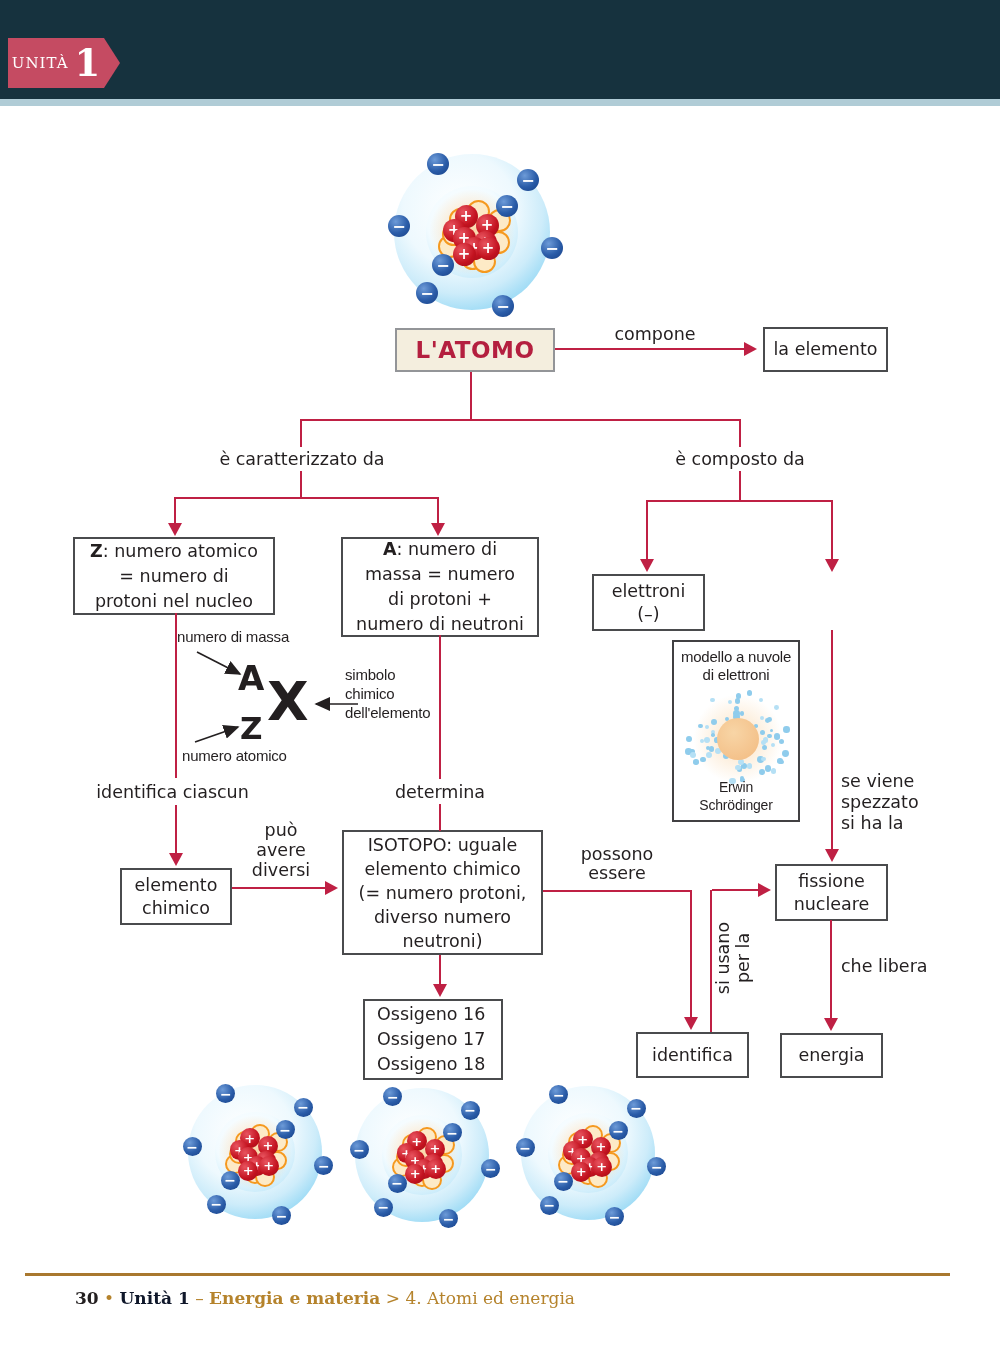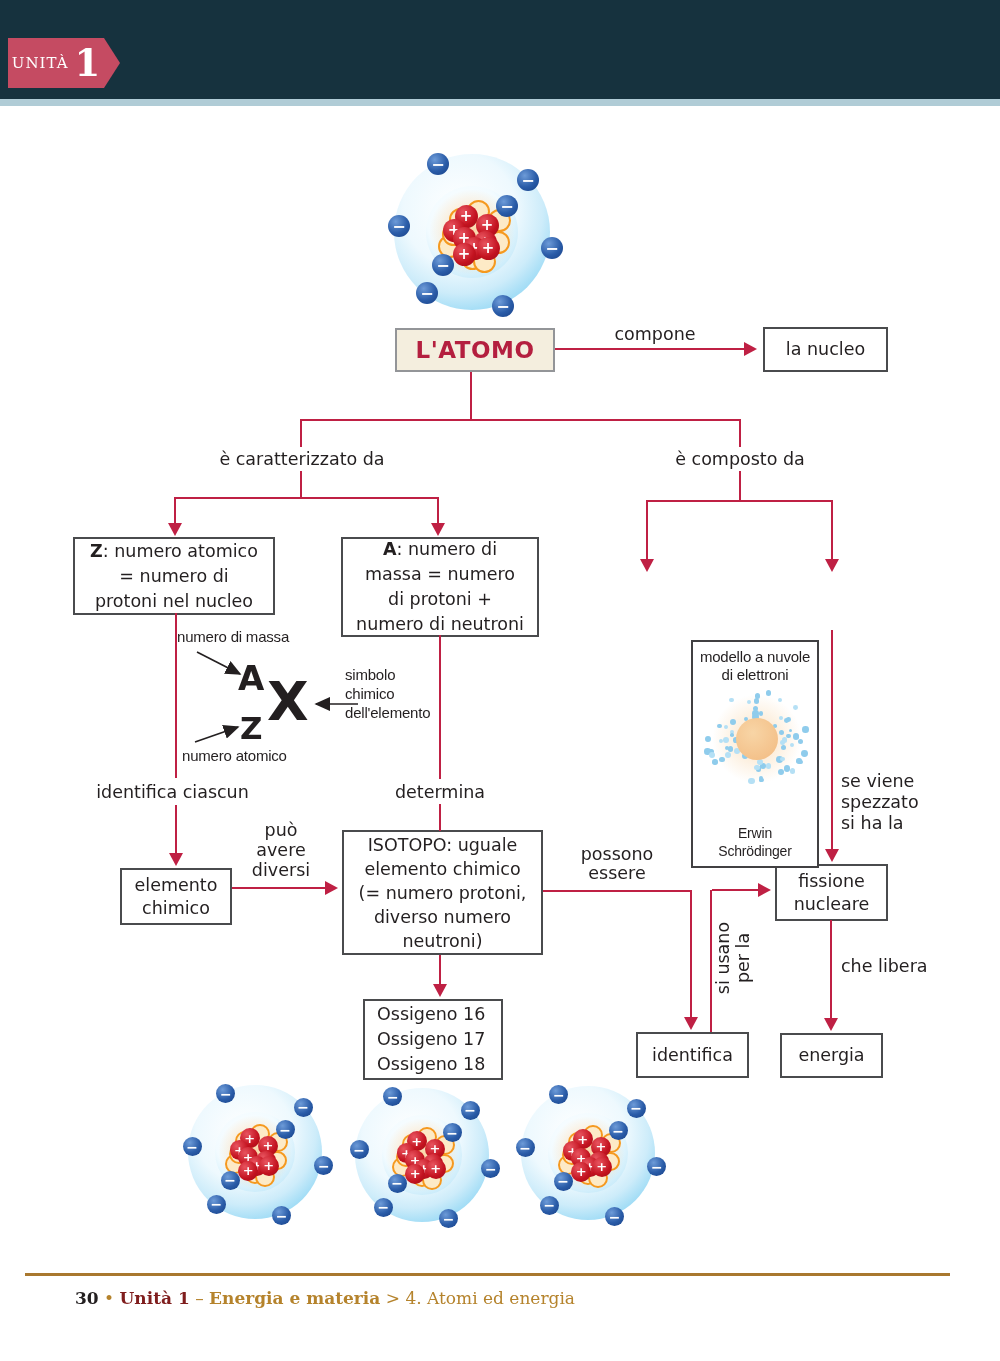--- a/index.html
+++ b/index.html
@@ -48,51 +48,55 @@
   .cloud-dots{position:absolute;left:0;top:0;width:100%;height:100%;overflow:hidden;}
   .cloud-dot{position:absolute;border-radius:50%;}
   .cloud-halo{position:absolute;border-radius:50%;background:radial-gradient(circle, rgba(247,200,140,0.55) 0%, rgba(247,200,140,0) 70%);}
   .cloud-core{position:absolute;border-radius:50%;background:radial-gradient(circle at 40% 35%, #f8d5a6 0%, #f2ba80 100%);}
   
   .footer-rule{position:absolute;left:25px;top:1273px;width:925px;height:3px;background:#a9782e;}
   .footer-text{position:absolute;left:75px;top:1288px;font-family:"DejaVu Serif",serif;font-size:17px;}
   .f-black{color:#231f20;font-weight:bold;}
   .f-gold{color:#b5832c;}
   .f-goldb{color:#b5832c;font-weight:bold;}
-  .f-red{color:#7f1d1d;font-weight:bold;}
+  .f-red{color:#0f172a;font-weight:bold;}
 </style>
 </head>
 <body>
 
 <div class="page">
 
   <div class="header-band"></div>
   <div class="header-strip"></div>
   <div class="ribbon">
     <span class="u">UNITÀ</span>
     <span class="n">1</span>
   </div>
   <div class="ribbon-tip"></div>
 
   <div class="box atomo-box" style="left:395px;top:328px;width:160px;height:44px;">
     <span>L'ATOMO</span>
   </div>
   <div class="box" style="left:763px;top:327px;width:125px;height:45px;">
-    <span>la nucleo</span>
+    <span>la elemento</span>
   </div>
   <div class="box" style="left:73px;top:537px;width:202px;height:78px;line-height:25px;">
     <span class="pre"><b>Z</b><span>: numero atomico
 = numero di
 protoni nel nucleo</span></span>
   </div>
   <div class="box" style="left:341px;top:537px;width:198px;height:100px;line-height:25px;">
     <span class="pre"><b>A</b><span>: numero di
 massa = numero
 di protoni +
 numero di neutroni</span></span>
+  </div>
+  <div class="box" style="left:592px;top:574px;width:113px;height:57px;">
+    <span class="pre">elettroni
+(–)</span>
   </div>
   <div class="box" style="left:120px;top:868px;width:112px;height:57px;">
     <span class="pre">elemento
 chimico</span>
   </div>
   <div class="box" style="left:775px;top:864px;width:113px;height:57px;">
     <span class="pre">fissione
 nucleare</span>
   </div>
   <div class="box" style="left:342px;top:830px;width:201px;height:125px;line-height:24px;">
@@ -107,21 +111,21 @@
   </div>
   <div class="box" style="left:780px;top:1033px;width:103px;height:45px;">
     <span>energia</span>
   </div>
   <div class="box" style="left:363px;top:999px;width:140px;height:81px;line-height:25px;flex-direction:column;align-items:flex-start;padding-left:12px;text-align:left;">
     <div>Ossigeno 16</div>
     <div>Ossigeno 17</div>
     <div>Ossigeno 18</div>
   </div>
 
-  <div class="cloud-box" style="left:691px;top:640px;width:128px;height:228px;">
+  <div class="cloud-box" style="left:672px;top:640px;width:128px;height:182px;">
     <div class="cloud-dots" id="cloudDots">
         <div class="cloud-halo" style="left: 19px; top: 52px; width: 90px; height: 90px;"></div>
         <span class="cloud-dot" style="left: 25.7843px; top: 97.1471px; width: 3.90416px; height: 3.90416px; background: rgb(181, 224, 245);"></span>
         <span class="cloud-dot" style="left: 62.5517px; top: 124.484px; width: 5.27234px; height: 5.27234px; background: rgb(143, 204, 236);"></span>
         <span class="cloud-dot" style="left: 103.489px; top: 116.051px; width: 5.56297px; height: 5.56297px; background: rgb(143, 204, 236);"></span>
         <span class="cloud-dot" style="left: 40.6802px; top: 106.051px; width: 6.23439px; height: 6.23439px; background: rgb(181, 224, 245);"></span>
         <span class="cloud-dot" style="left: 55.57px; top: 85.8968px; width: 5.24493px; height: 5.24493px; background: rgb(143, 204, 236);"></span>
         <span class="cloud-dot" style="left: 65.7783px; top: 133.817px; width: 4.05292px; height: 4.05292px; background: rgb(143, 204, 236);"></span>
         <span class="cloud-dot" style="left: 31.0132px; top: 83.0997px; width: 4.1167px; height: 4.1167px; background: rgb(181, 224, 245);"></span>
         <span class="cloud-dot" style="left: 108.112px; top: 108.411px; width: 6.8946px; height: 6.8946px; background: rgb(143, 204, 236);"></span>

